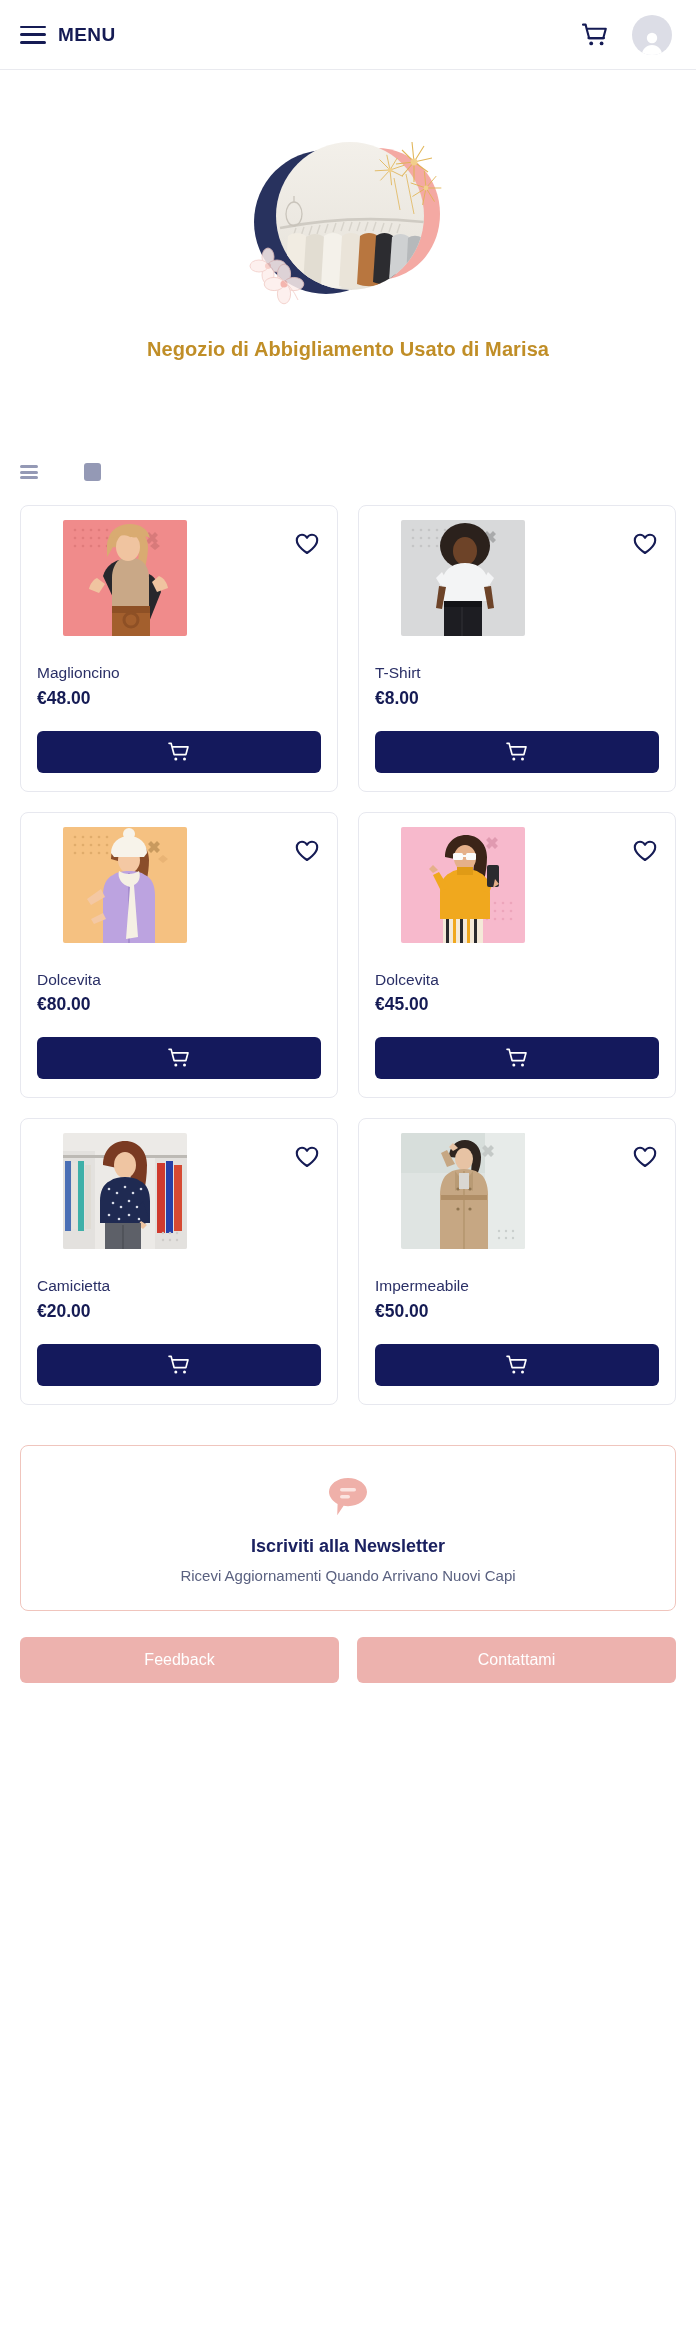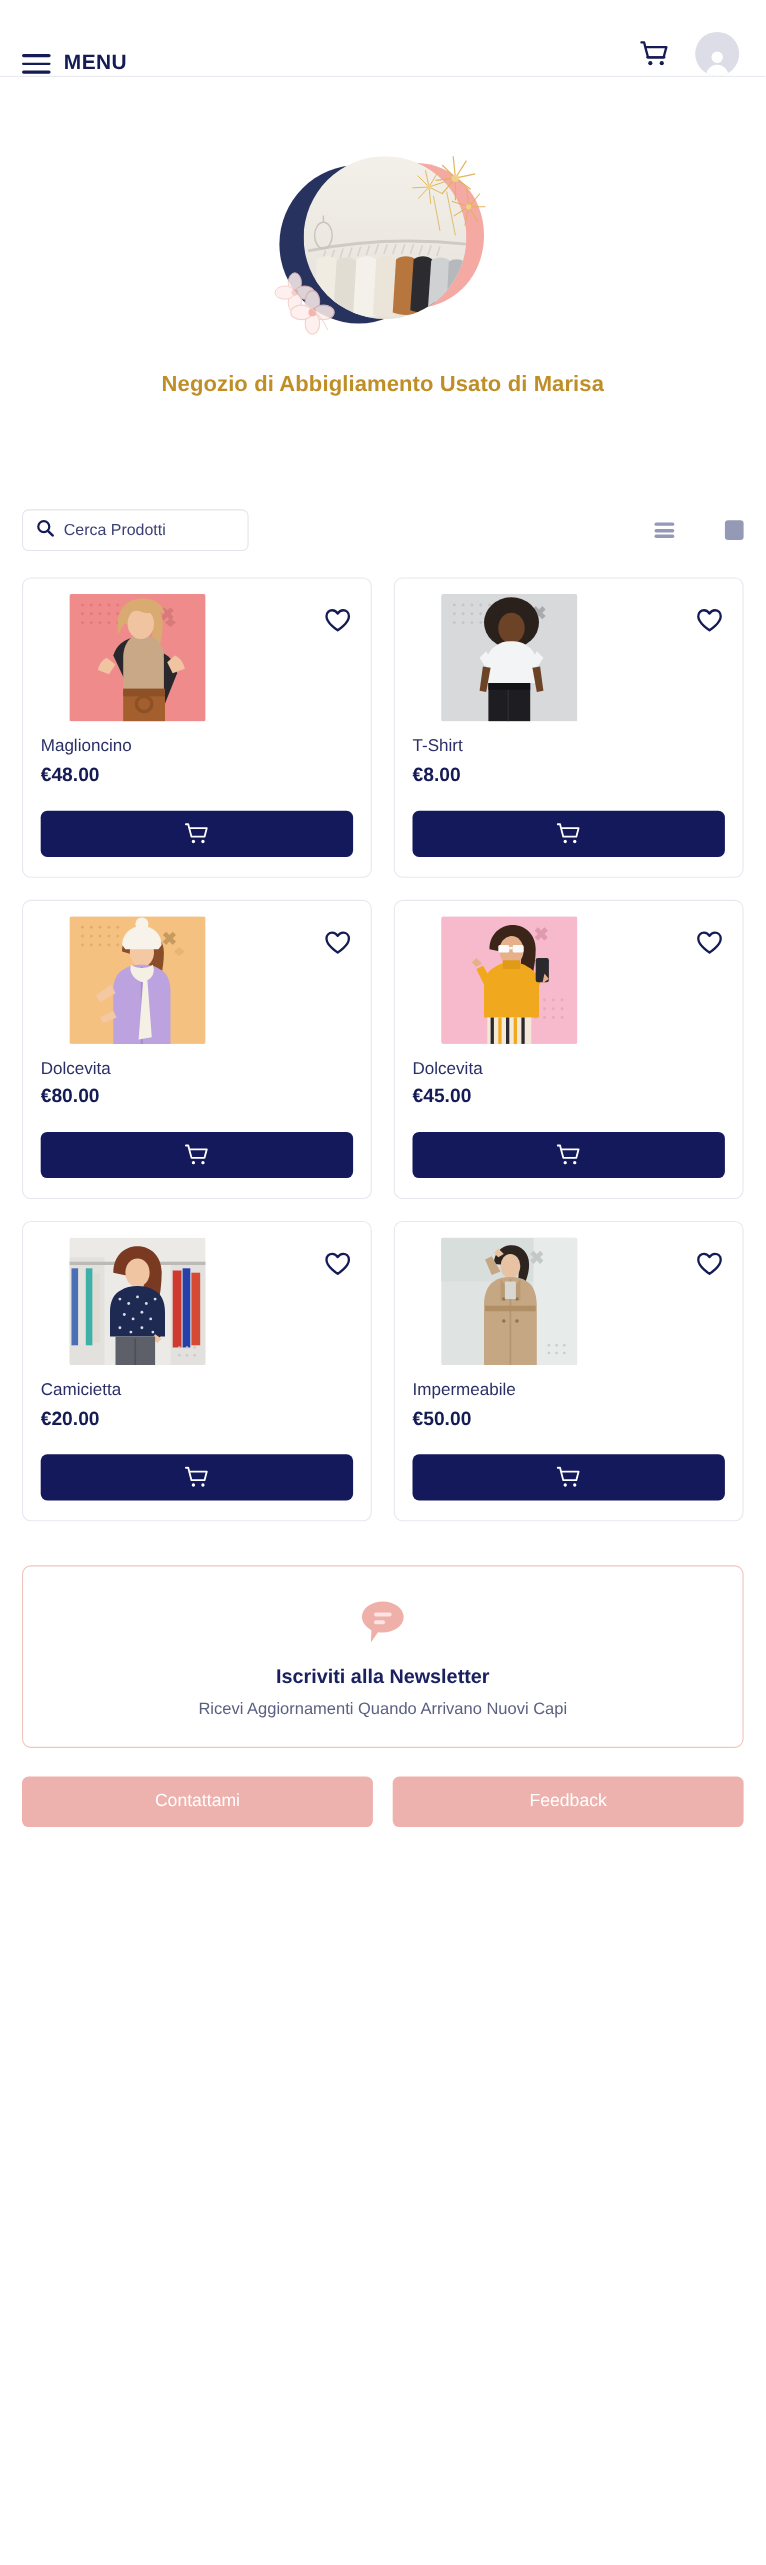--- a/index.html
+++ b/index.html
@@ -19,21 +19,21 @@
     overflow-x: hidden;
   }
 
   
   .header {
     height: 70px;
     width: 696px;
     background: #ffffff;
     border-bottom: 1px solid #e9eaef;
     display: flex;
-    align-items: flex-end;
+    align-items: center;
     padding: 0 24px 0 20px;
   }
   .header-left {
     display: flex;
     align-items: center;
     gap: 12px;
     cursor: pointer;
   }
   .hamburger {
     width: 26px;
@@ -194,21 +194,21 @@
     top: 10px;
     right: 0px;
     width: 28px; height: 28px;
     display: flex; align-items: center; justify-content: center;
     cursor: pointer;
     background: transparent;
     border: none;
     padding: 0;
   }
   .prod-name {
-    margin-top: 14px;
+    margin-top: 28px;
     font-size: 15.5px;
     color: #2a2f66;
     font-weight: 400;
     line-height: 1.2;
   }
   .prod-price {
     margin-top: 5px;
     font-size: 17.5px;
     font-weight: 700;
     color: #151b54;
@@ -397,29 +397,20 @@
         <path d="M60 158 Q74 168 80 182" stroke="#f0cac4" stroke-width="0.9" fill="none"></path>
       </g>
     </svg>
   </div>
   <div class="hero-title">Negozio di Abbigliamento Usato di Marisa</div>
 </div>
 
 <div class="products-section">
 
   <div class="toolbar">
-    <label class="search-box">
-      <span>
-        <svg width="16" height="16" viewBox="0 0 16 16" fill="none">
-          <circle cx="6.8" cy="6.8" r="5" stroke="#151b54" stroke-width="2"></circle>
-          <path d="M10.6 10.6L15 15" stroke="#151b54" stroke-width="2.2" stroke-linecap="round"></path>
-        </svg>
-      </span>
-      <input type="text" placeholder="Cerca Prodotti" value="" style="">
-    </label>
 
     <div class="view-toggles">
       <span class="vt vt-list">
           <i></i>
           <i></i>
           <i></i>
         </span>
       <span class="vt vt-grid">
           <i></i>
           <i></i>
@@ -818,15 +809,15 @@
       <path d="M23 4c10.5 0 19 6.3 19 14.1S33.5 32.2 23 32.2c-1.5 0-3-.1-4.4-.4l-6.4 9.4.4-11.2C8.2 27.5 4 23.2 4 18.1 4 10.3 12.5 4 23 4z" fill="#efb0a9"></path>
       <rect x="15" y="14" width="16" height="3.6" rx="1.8" fill="#fbe4e1"></rect>
       <rect x="15" y="21" width="10" height="3.6" rx="1.8" fill="#fbe4e1"></rect>
     </svg>
   </span>
   <div class="nl-title">Iscriviti alla Newsletter</div>
   <div class="nl-sub">Ricevi Aggiornamenti Quando Arrivano Nuovi Capi</div>
 </div>
 
 <div class="footer-actions">
+  <button class="pill-btn">Feedback</button>
   <button class="pill-btn">Contattami</button>
-  <button class="pill-btn">Feedback</button>
 </div>
 
 </body></html>

